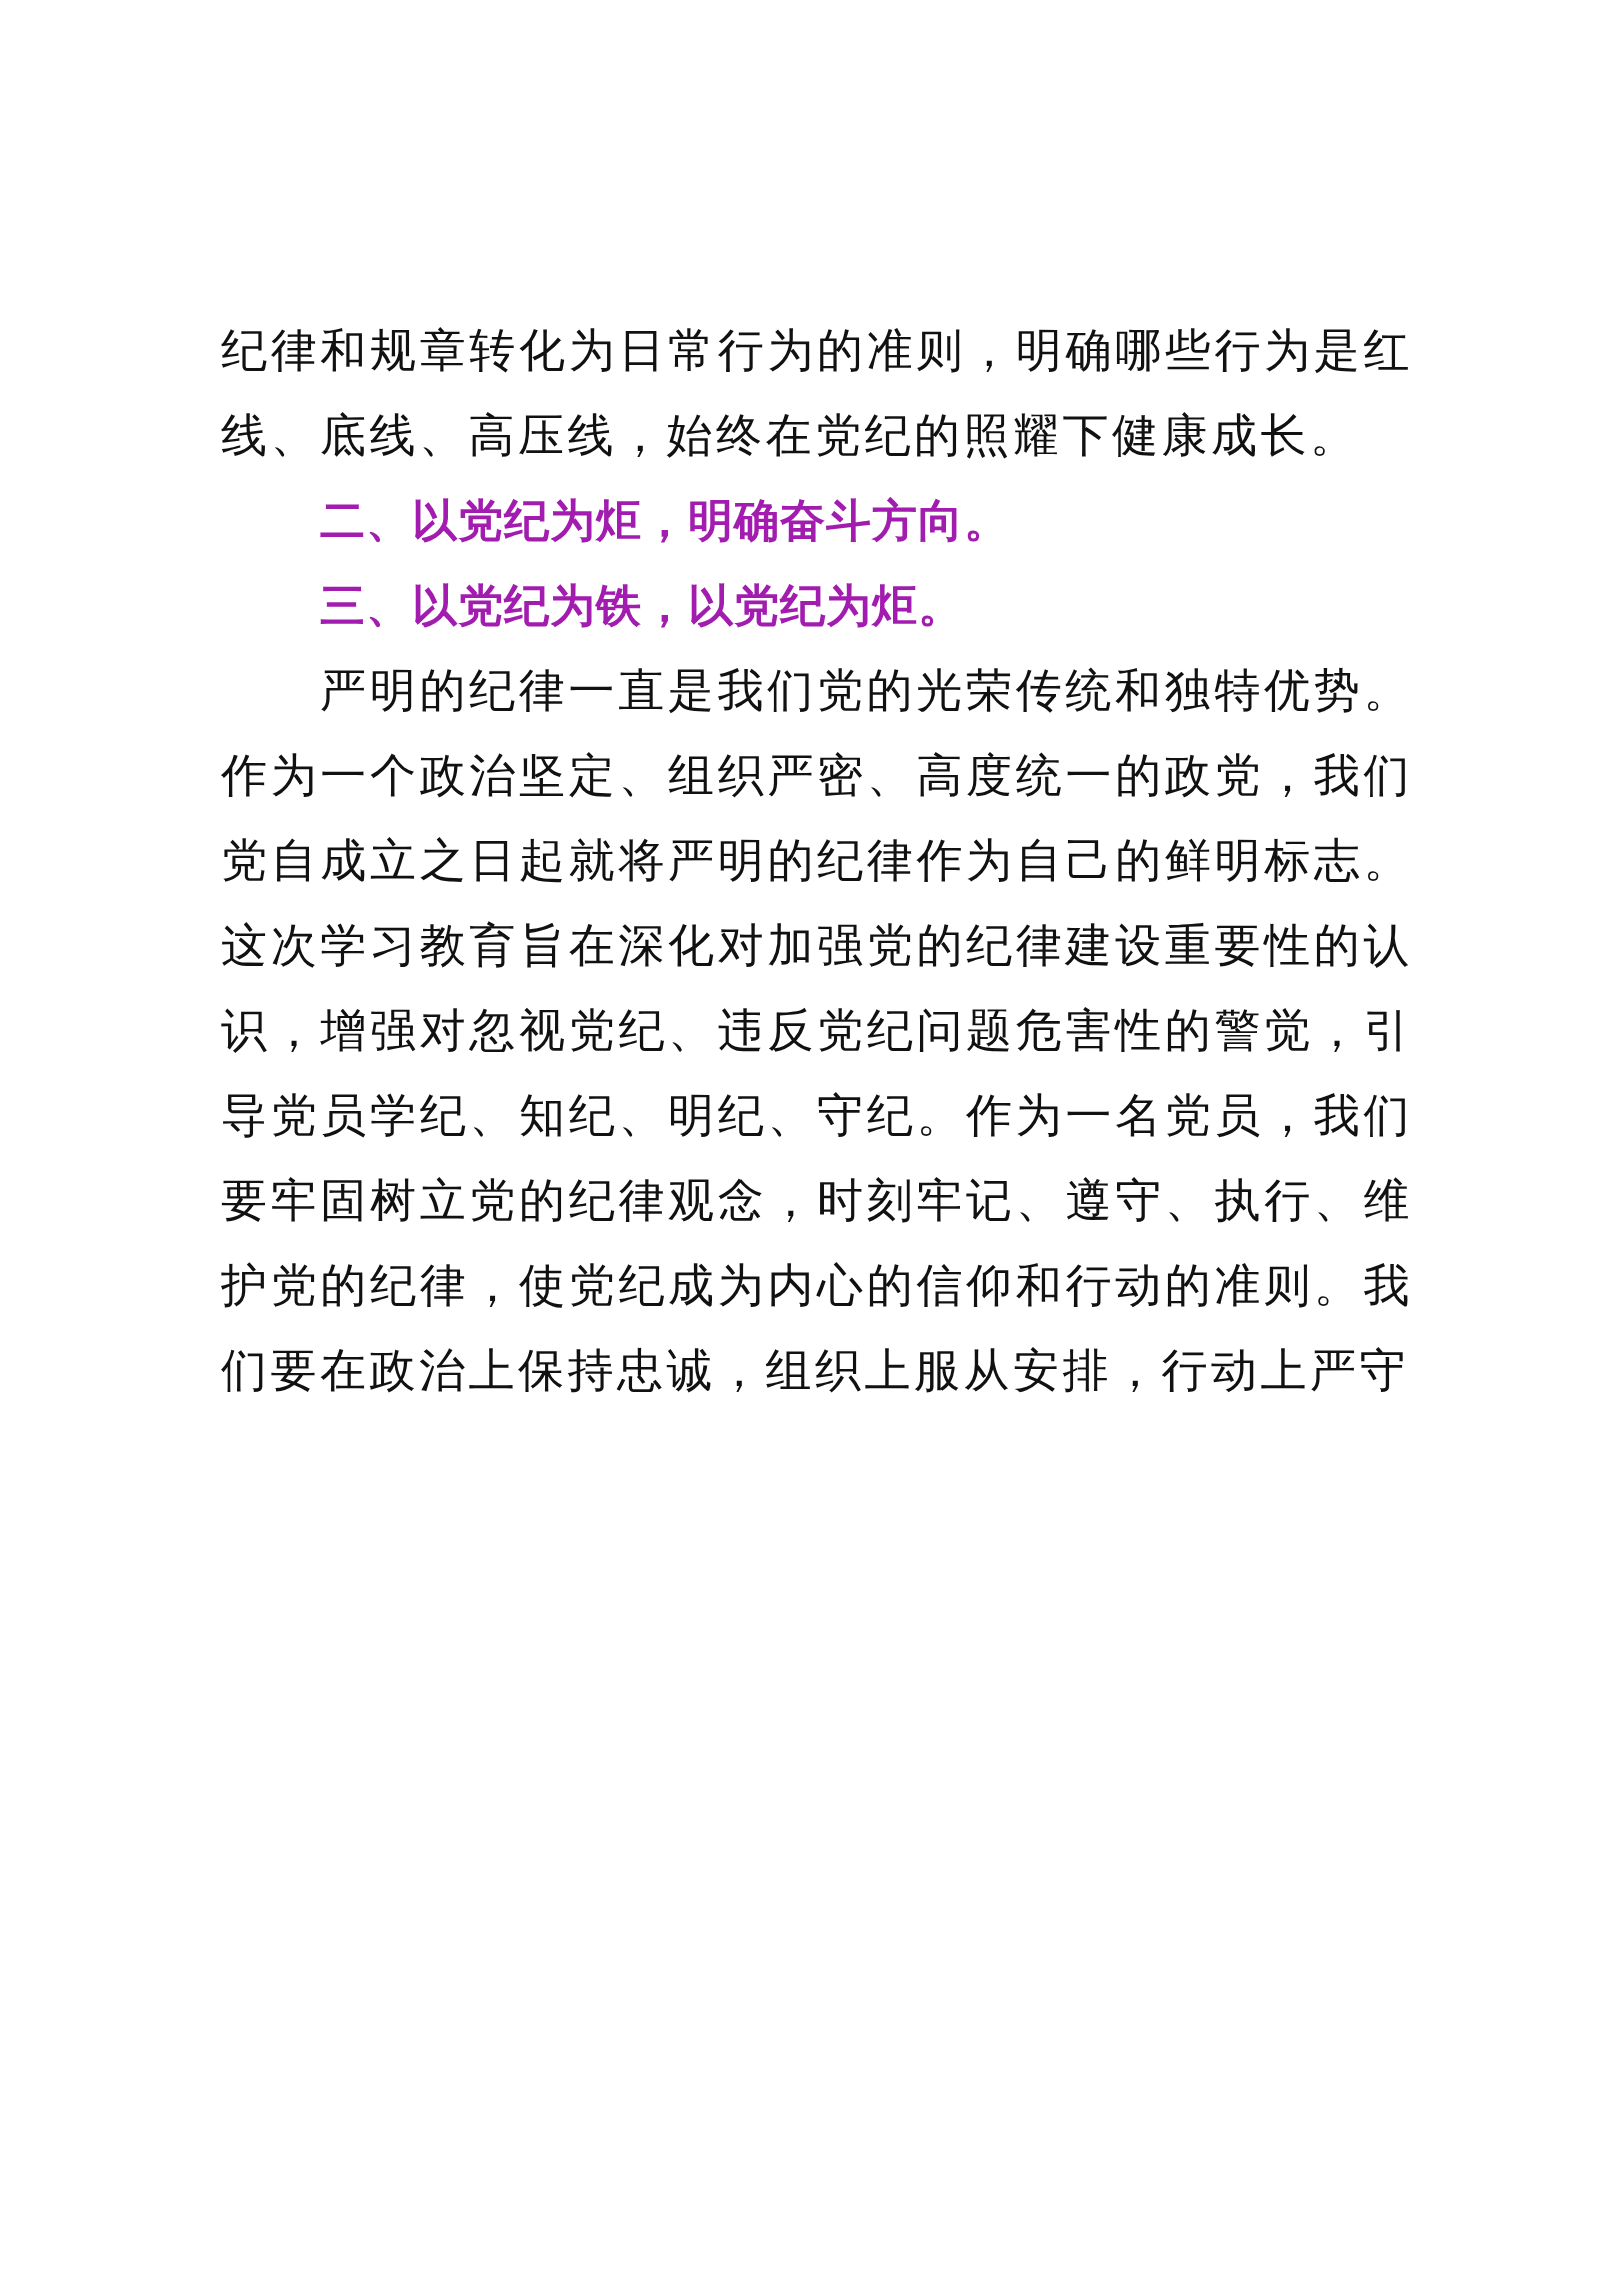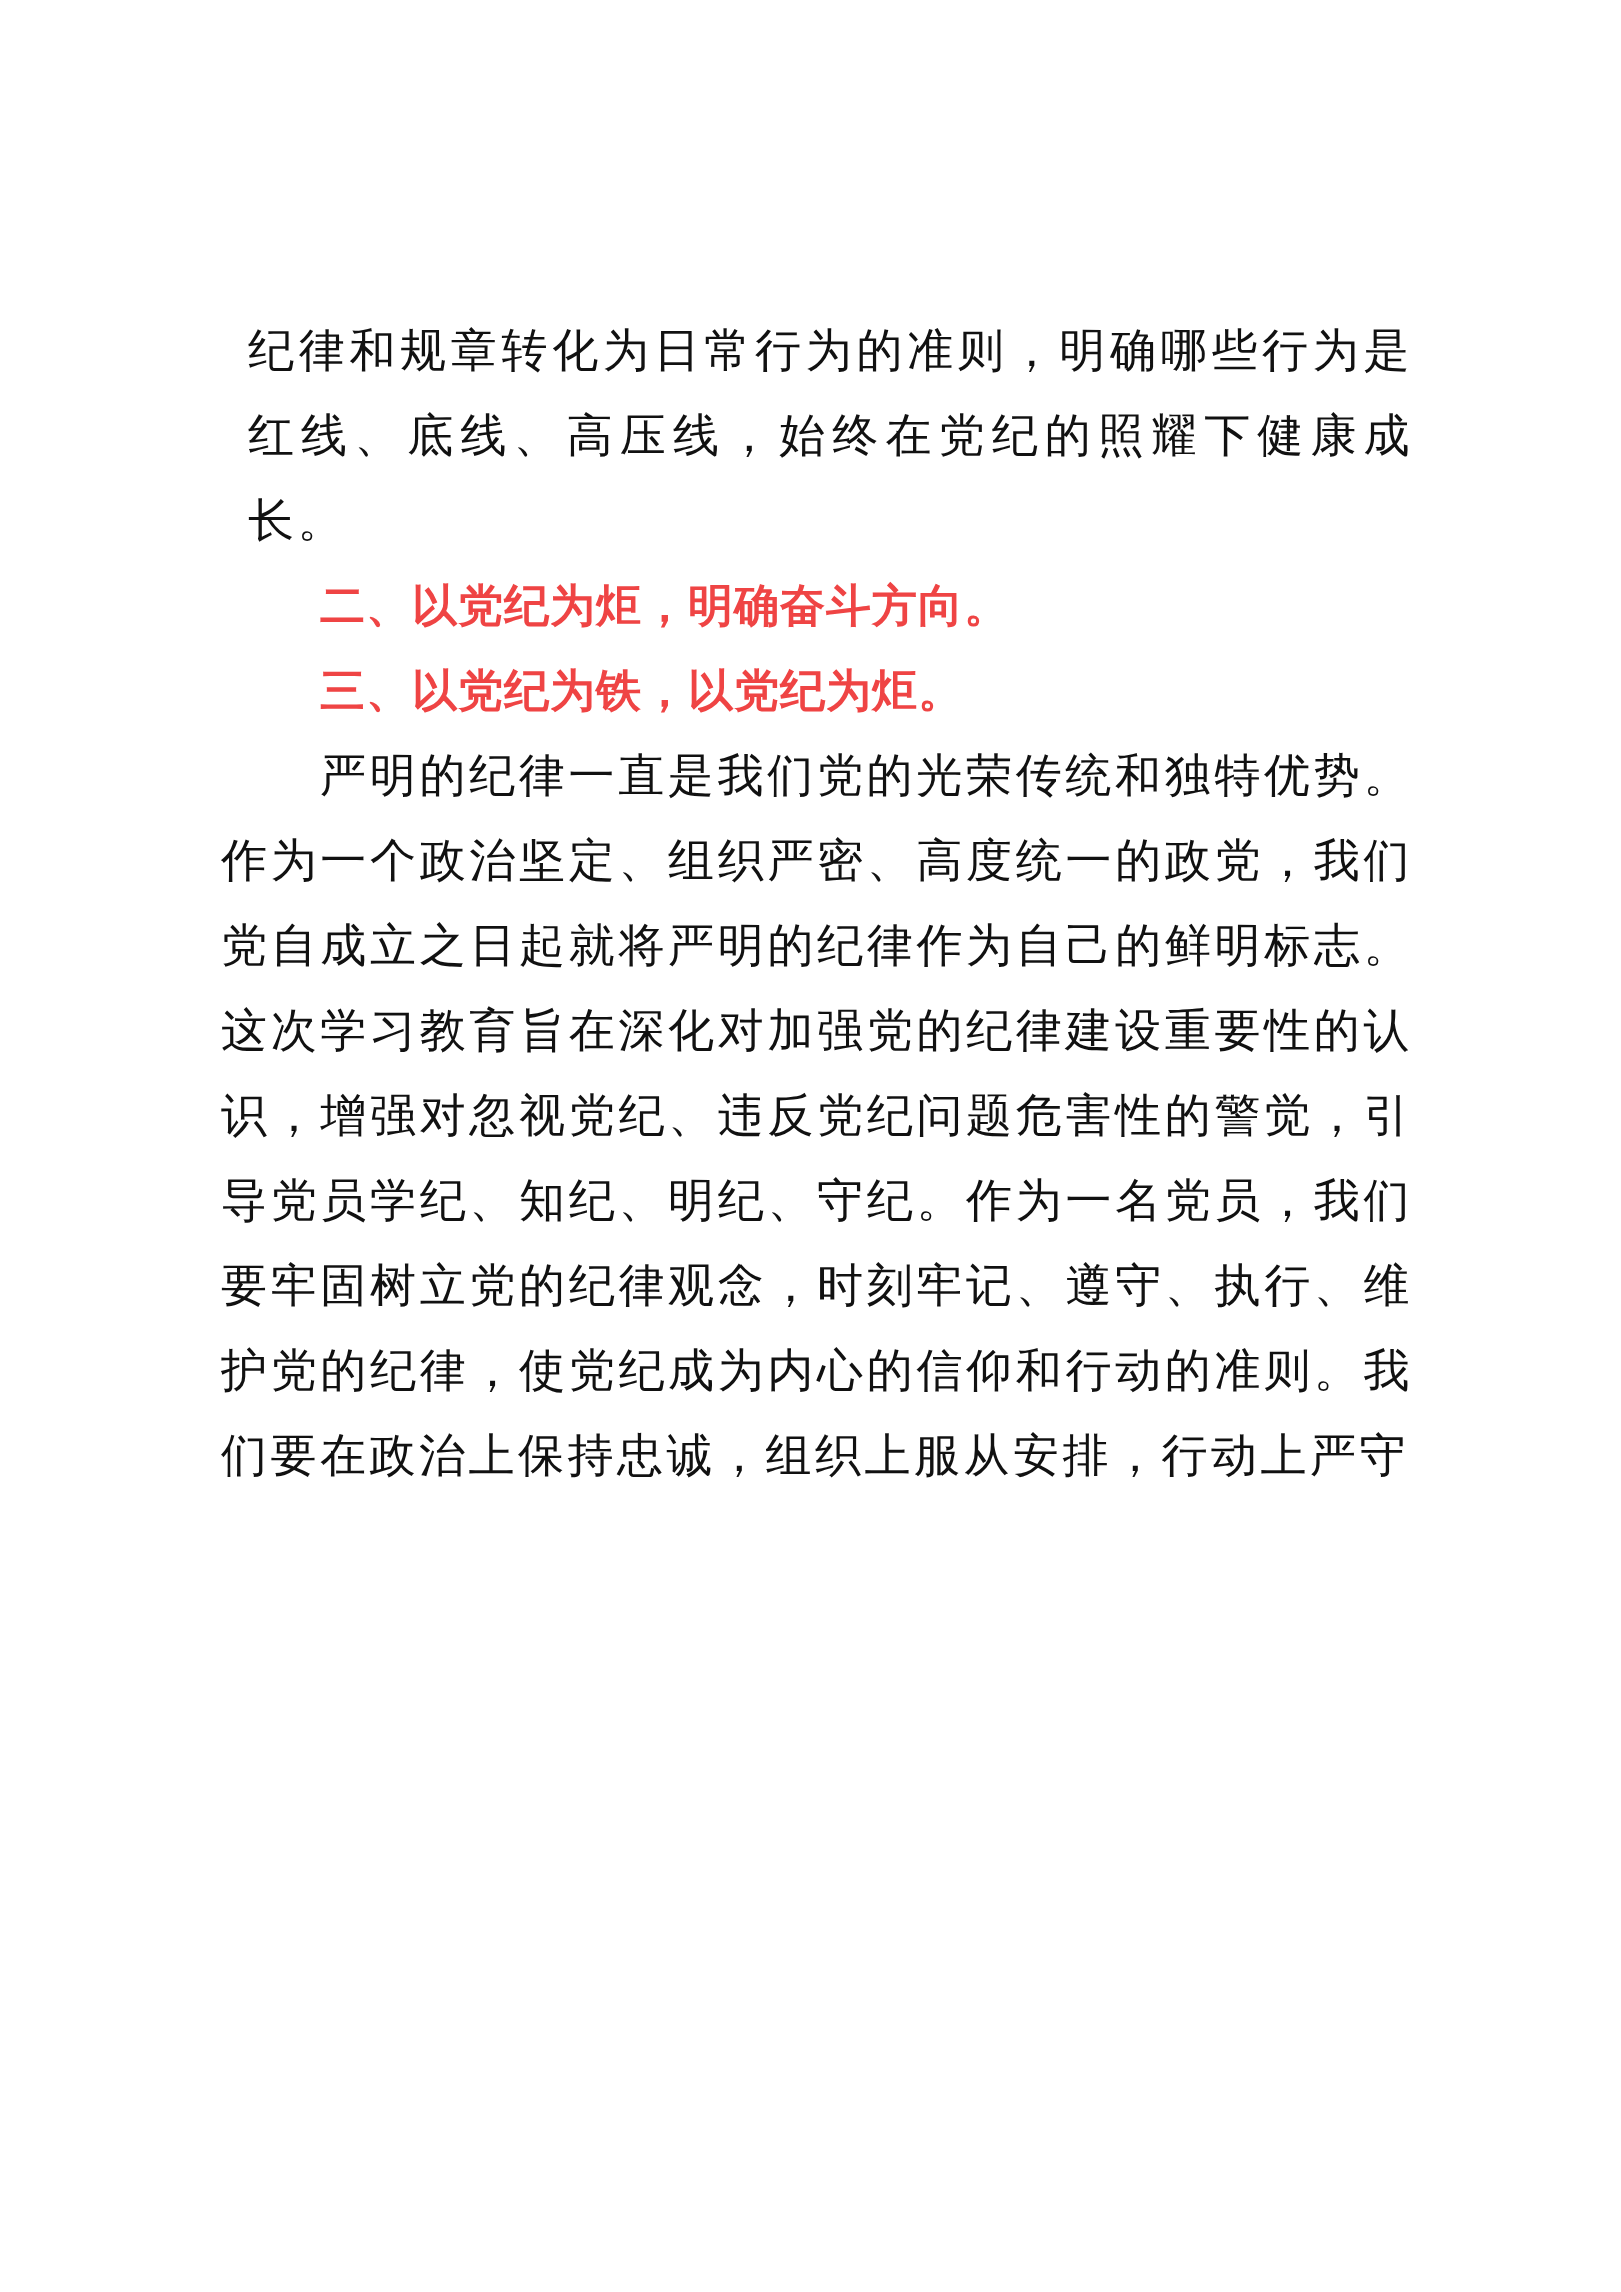--- a/index.html
+++ b/index.html
@@ -35,31 +35,30 @@
       text-justify: inter-character;
     }
     .para {
       margin: 0;
       padding: 0;
       text-indent: 99px;
       word-break: break-all;
     }
     .para.continuation {
       text-indent: 0;
-      margin-left: 27px;
     }
     .heading {
       margin: 0;
       padding: 0;
       text-indent: 99px;
       font-family: "DejaVu Sans", "Liberation Sans", sans-serif;
       font-weight: bold;
       font-size: 45px;
       letter-spacing: 1px;
-      color: #ef4444;
+      color: #a21caf;
     }
   </style>
 </head>
 <body>
 
 <div class="page">
   <div class="text-block">
     <p class="para continuation">纪律和规章转化为日常行为的准则，明确哪些行为是红线、底线、高压线，始终在党纪的照耀下健康成长。</p>
     <p class="heading">二、以党纪为炬，明确奋斗方向。</p>
     <p class="heading">三、以党纪为铁，以党纪为炬。</p>

